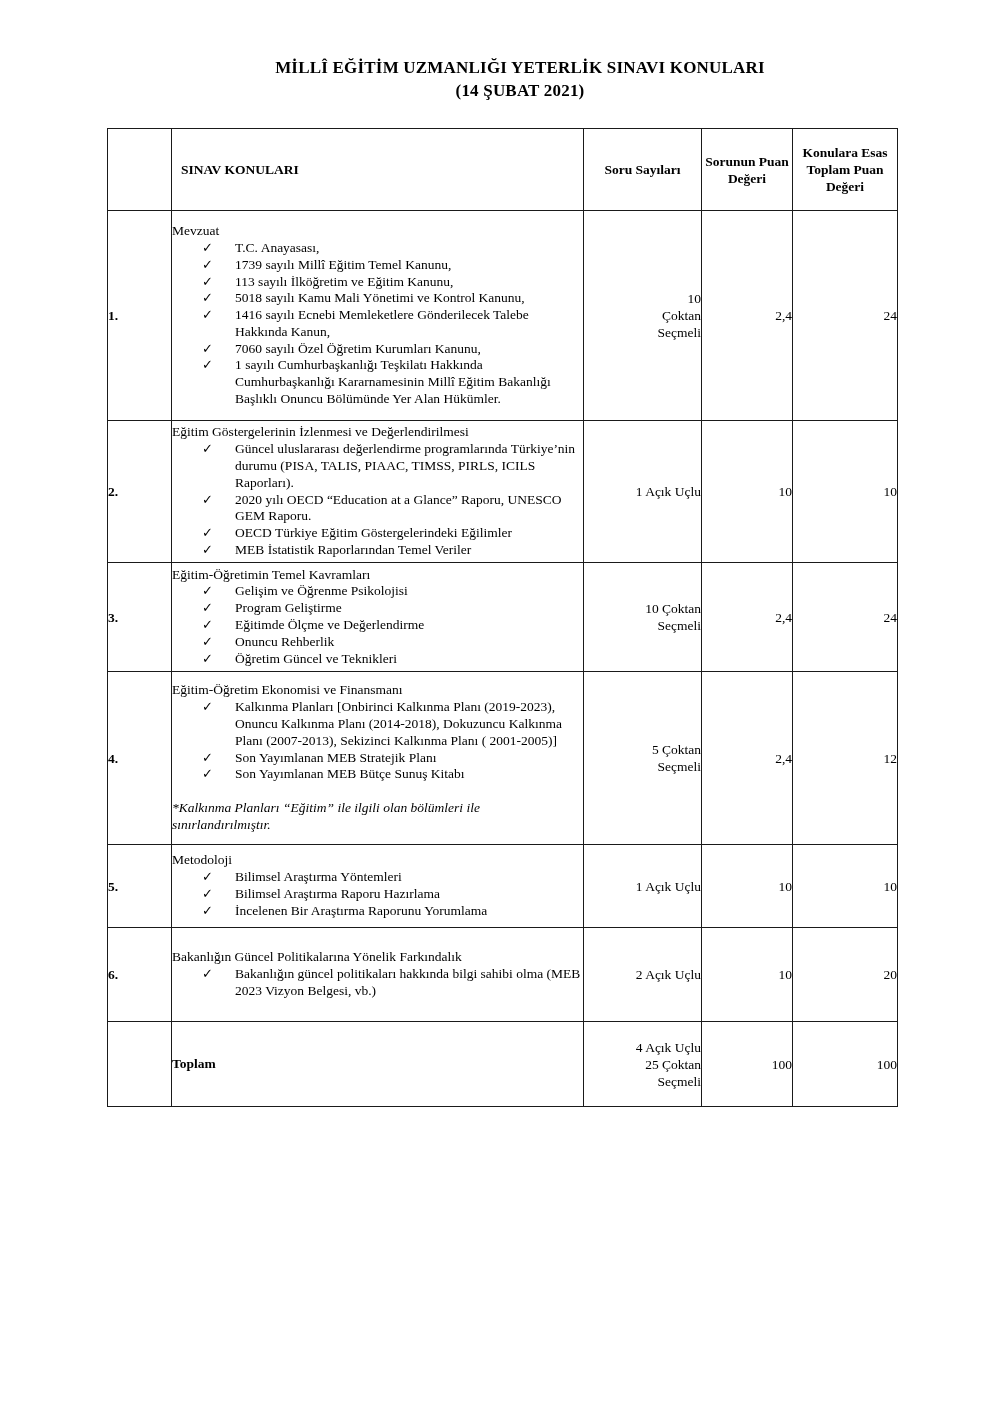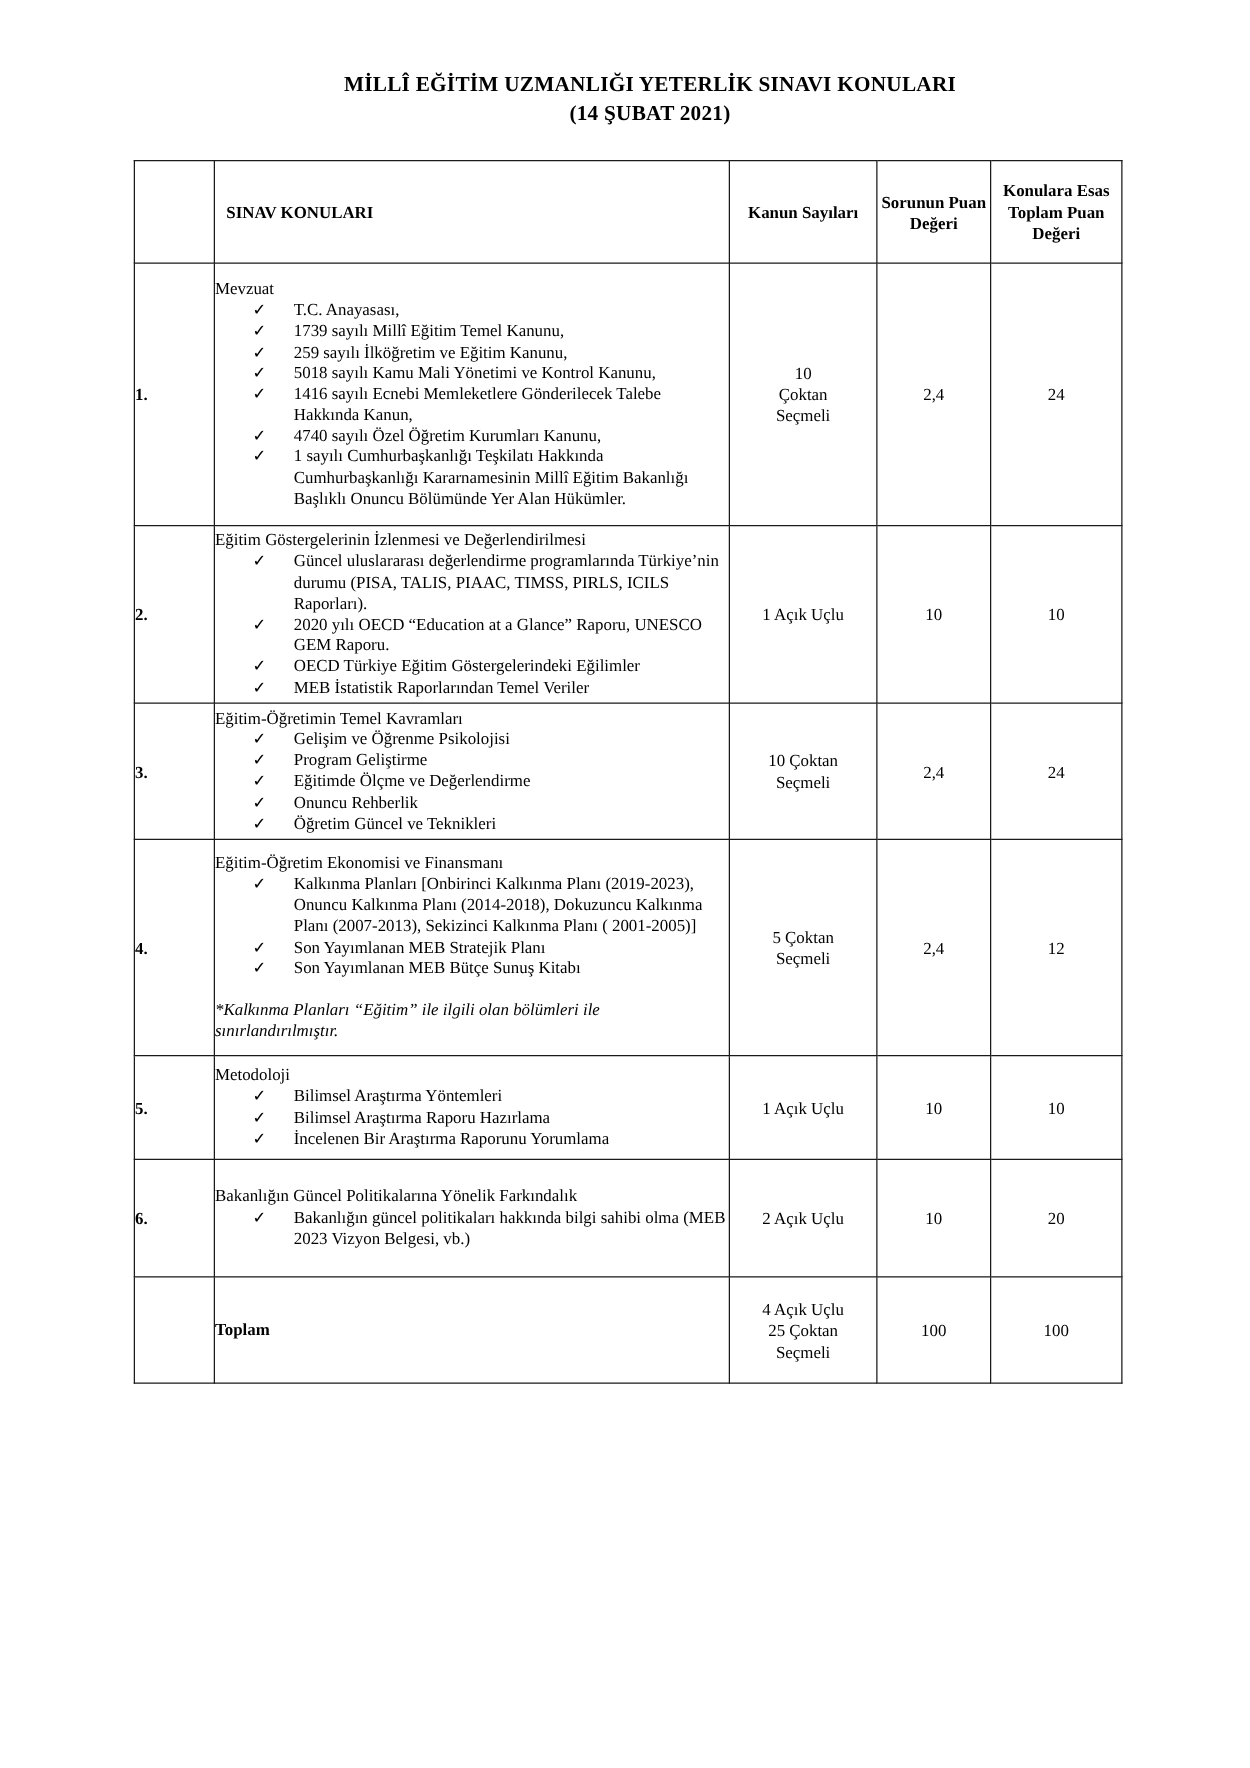--- a/index.html
+++ b/index.html
@@ -102,21 +102,21 @@
     top: 0;
     font-size: 13px;
   }
   .note {
     font-style: italic;
     margin-top: 17px;
     padding-right: 40px;
     line-height: 16.8px;
   }
   td.cell-center {
-    text-align: center;
+    text-align: right;
     vertical-align: middle;
     line-height: 17px;
     padding: 2px 3px;
   }
   td.cell-total-label {
     vertical-align: middle;
     text-align: left;
     font-weight: bold;
     padding-left: 9px;
     font-family: Liberation Serif, serif;
@@ -137,36 +137,36 @@
       <col class="c-num">
       <col class="c-topic">
       <col class="c-q">
       <col class="c-qv">
       <col class="c-tv">
     </colgroup>
     <thead>
       <tr>
         <th></th>
         <th class="h-topic">SINAV KONULARI</th>
-        <th>Kanun Sayıları</th>
+        <th>Soru Sayıları</th>
         <th>Sorunun Puan Değeri</th>
         <th>Konulara Esas Toplam Puan Değeri</th>
       </tr>
     </thead>
     <tbody id="table-body">
         <tr class="r1">
           <td class="cell-num">1.</td>
           <td class="cell-topic">
             <div class="topic-title">Mevzuat</div>
             <div class="item"><span class="check">✓</span><span class="topic-item-text">T.C. Anayasası,</span></div>
             <div class="item"><span class="check">✓</span><span class="topic-item-text">1739 sayılı Millî Eğitim Temel Kanunu,</span></div>
-            <div class="item"><span class="check">✓</span><span class="topic-item-text">259 sayılı İlköğretim ve Eğitim Kanunu,</span></div>
+            <div class="item"><span class="check">✓</span><span class="topic-item-text">113 sayılı İlköğretim ve Eğitim Kanunu,</span></div>
             <div class="item"><span class="check">✓</span><span class="topic-item-text">5018 sayılı Kamu Mali Yönetimi ve Kontrol Kanunu,</span></div>
             <div class="item"><span class="check">✓</span><span class="topic-item-text">1416 sayılı Ecnebi Memleketlere Gönderilecek Talebe Hakkında Kanun,</span></div>
-            <div class="item"><span class="check">✓</span><span class="topic-item-text">4740 sayılı Özel Öğretim Kurumları Kanunu,</span></div>
+            <div class="item"><span class="check">✓</span><span class="topic-item-text">7060 sayılı Özel Öğretim Kurumları Kanunu,</span></div>
             <div class="item"><span class="check">✓</span><span class="topic-item-text">1 sayılı Cumhurbaşkanlığı Teşkilatı Hakkında Cumhurbaşkanlığı Kararnamesinin Millî Eğitim Bakanlığı Başlıklı Onuncu Bölümünde Yer Alan Hükümler.</span></div>
           </td>
           <td class="cell-center">10<br>Çoktan<br>Seçmeli</td>
           <td class="cell-center">2,4</td>
           <td class="cell-center">24</td>
         </tr>
         <tr class="r2">
           <td class="cell-num">2.</td>
           <td class="cell-topic">
             <div class="topic-title">Eğitim Göstergelerinin İzlenmesi ve Değerlendirilmesi</div>

